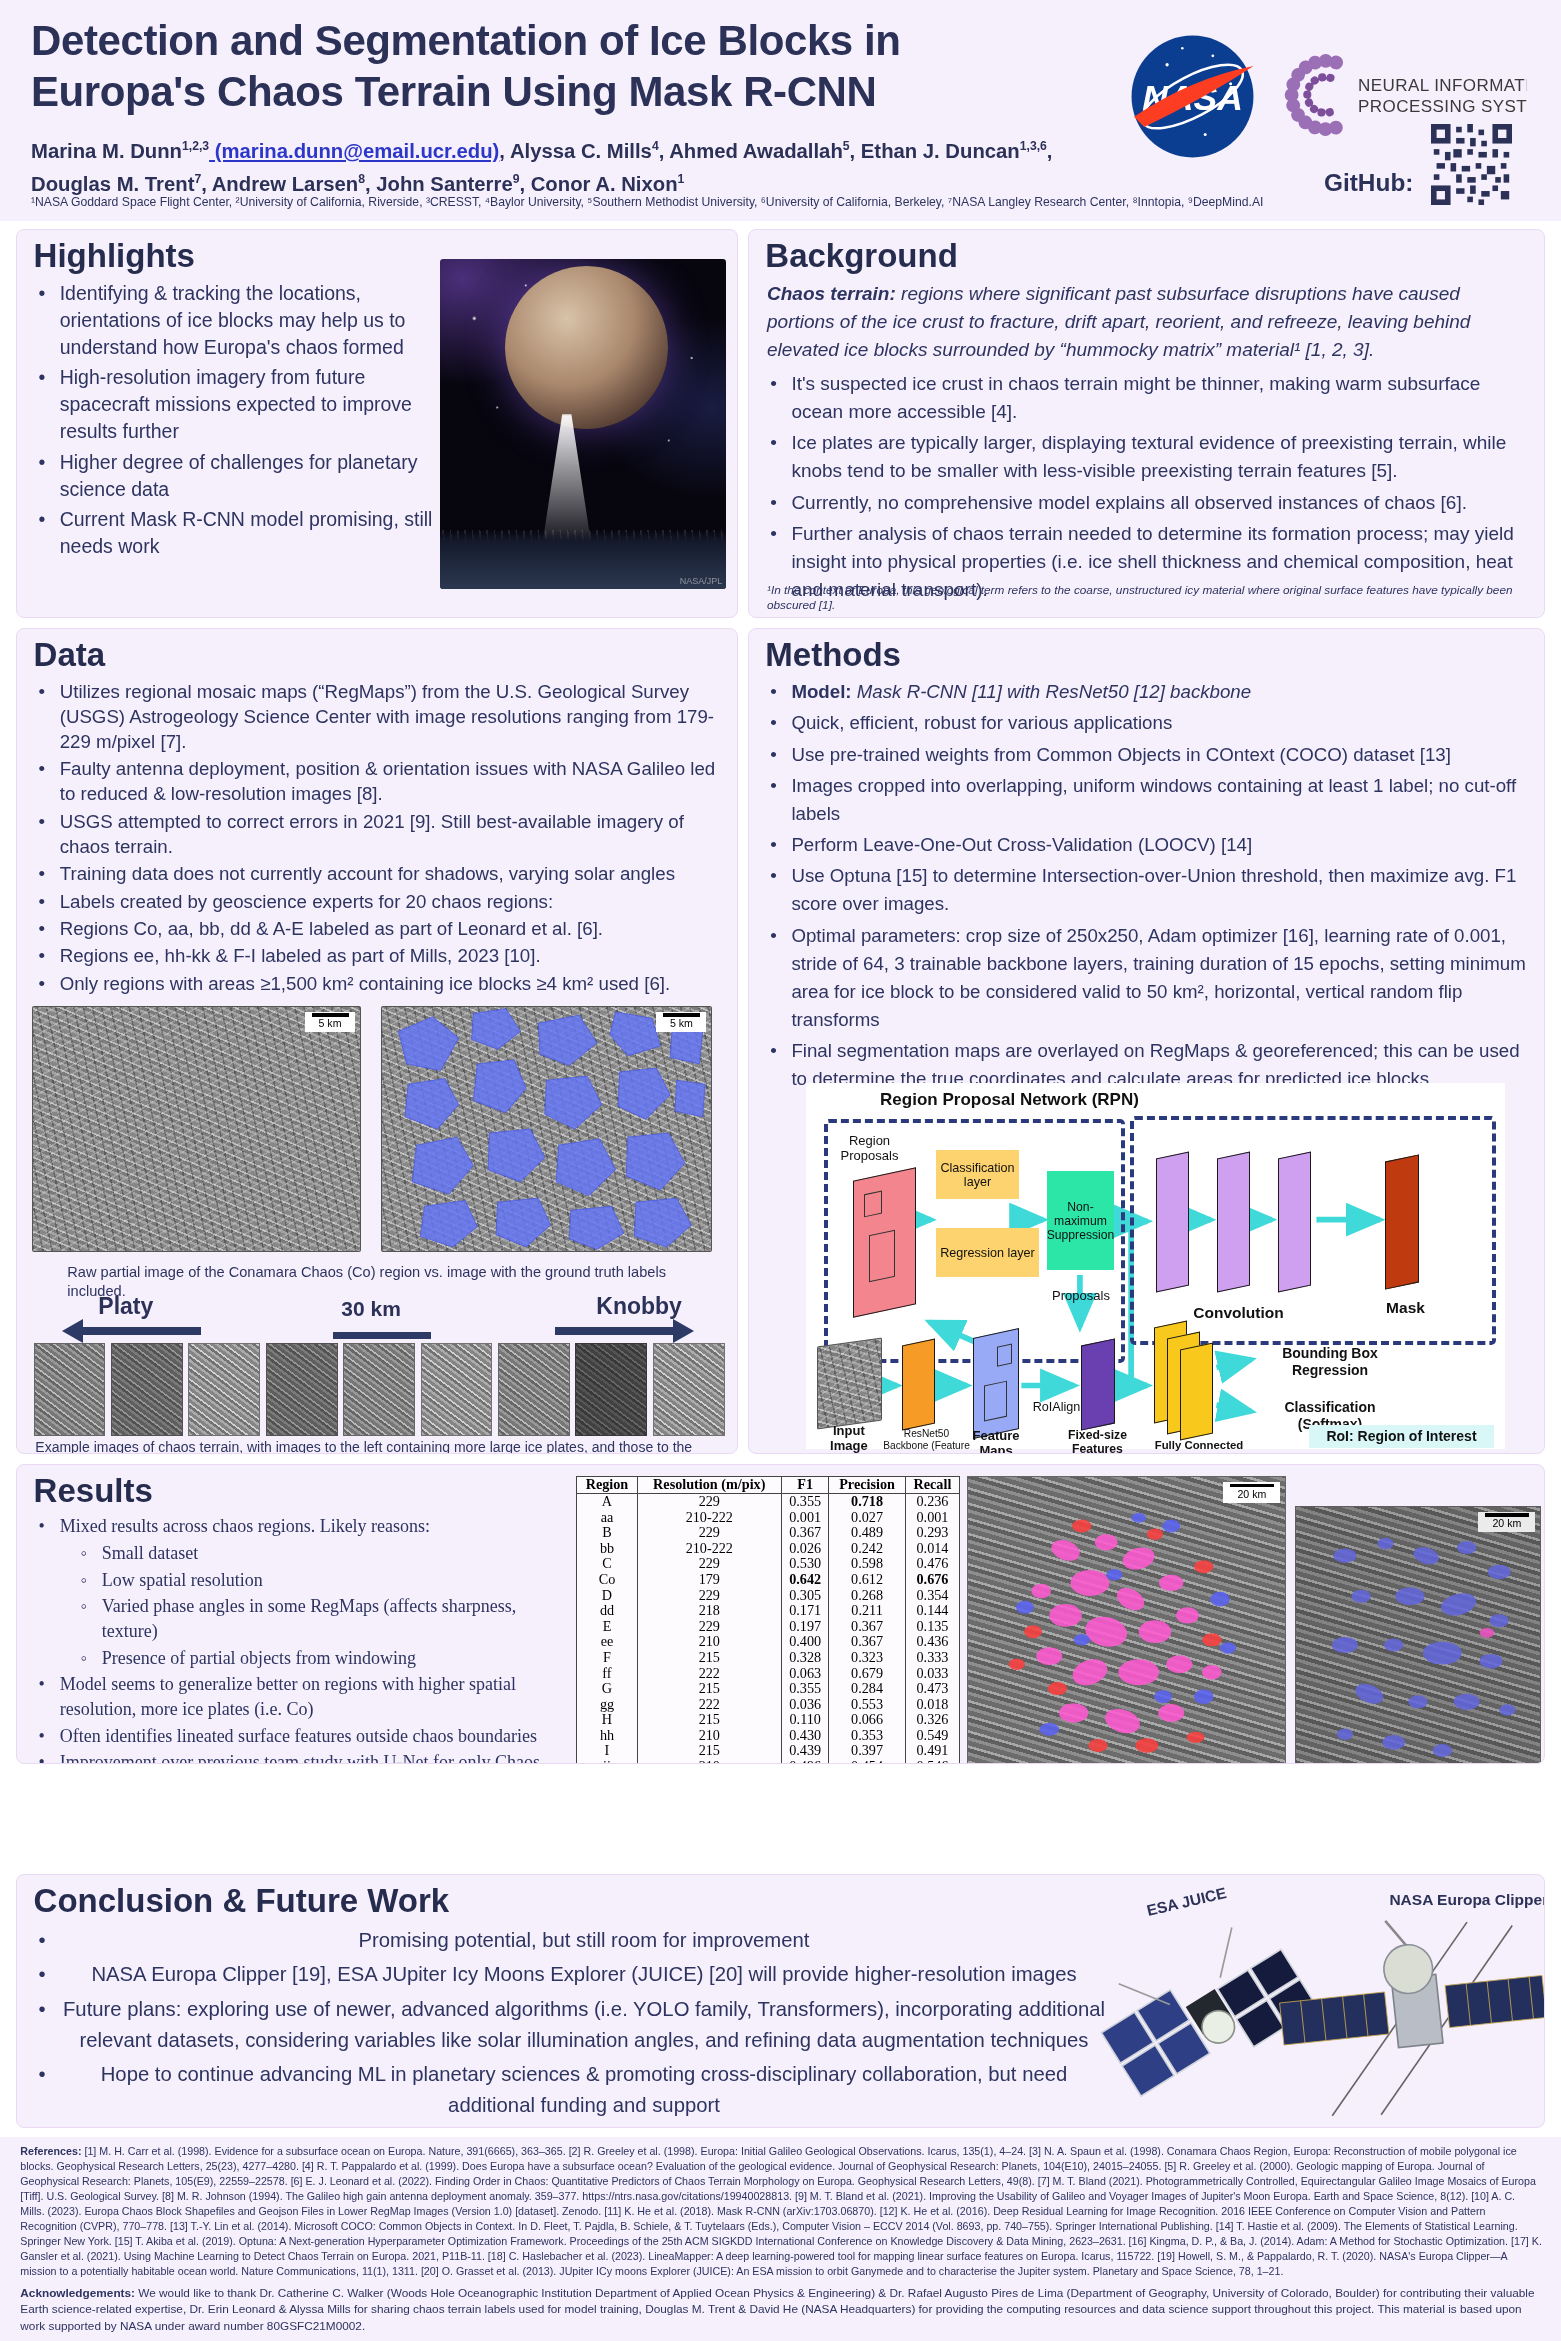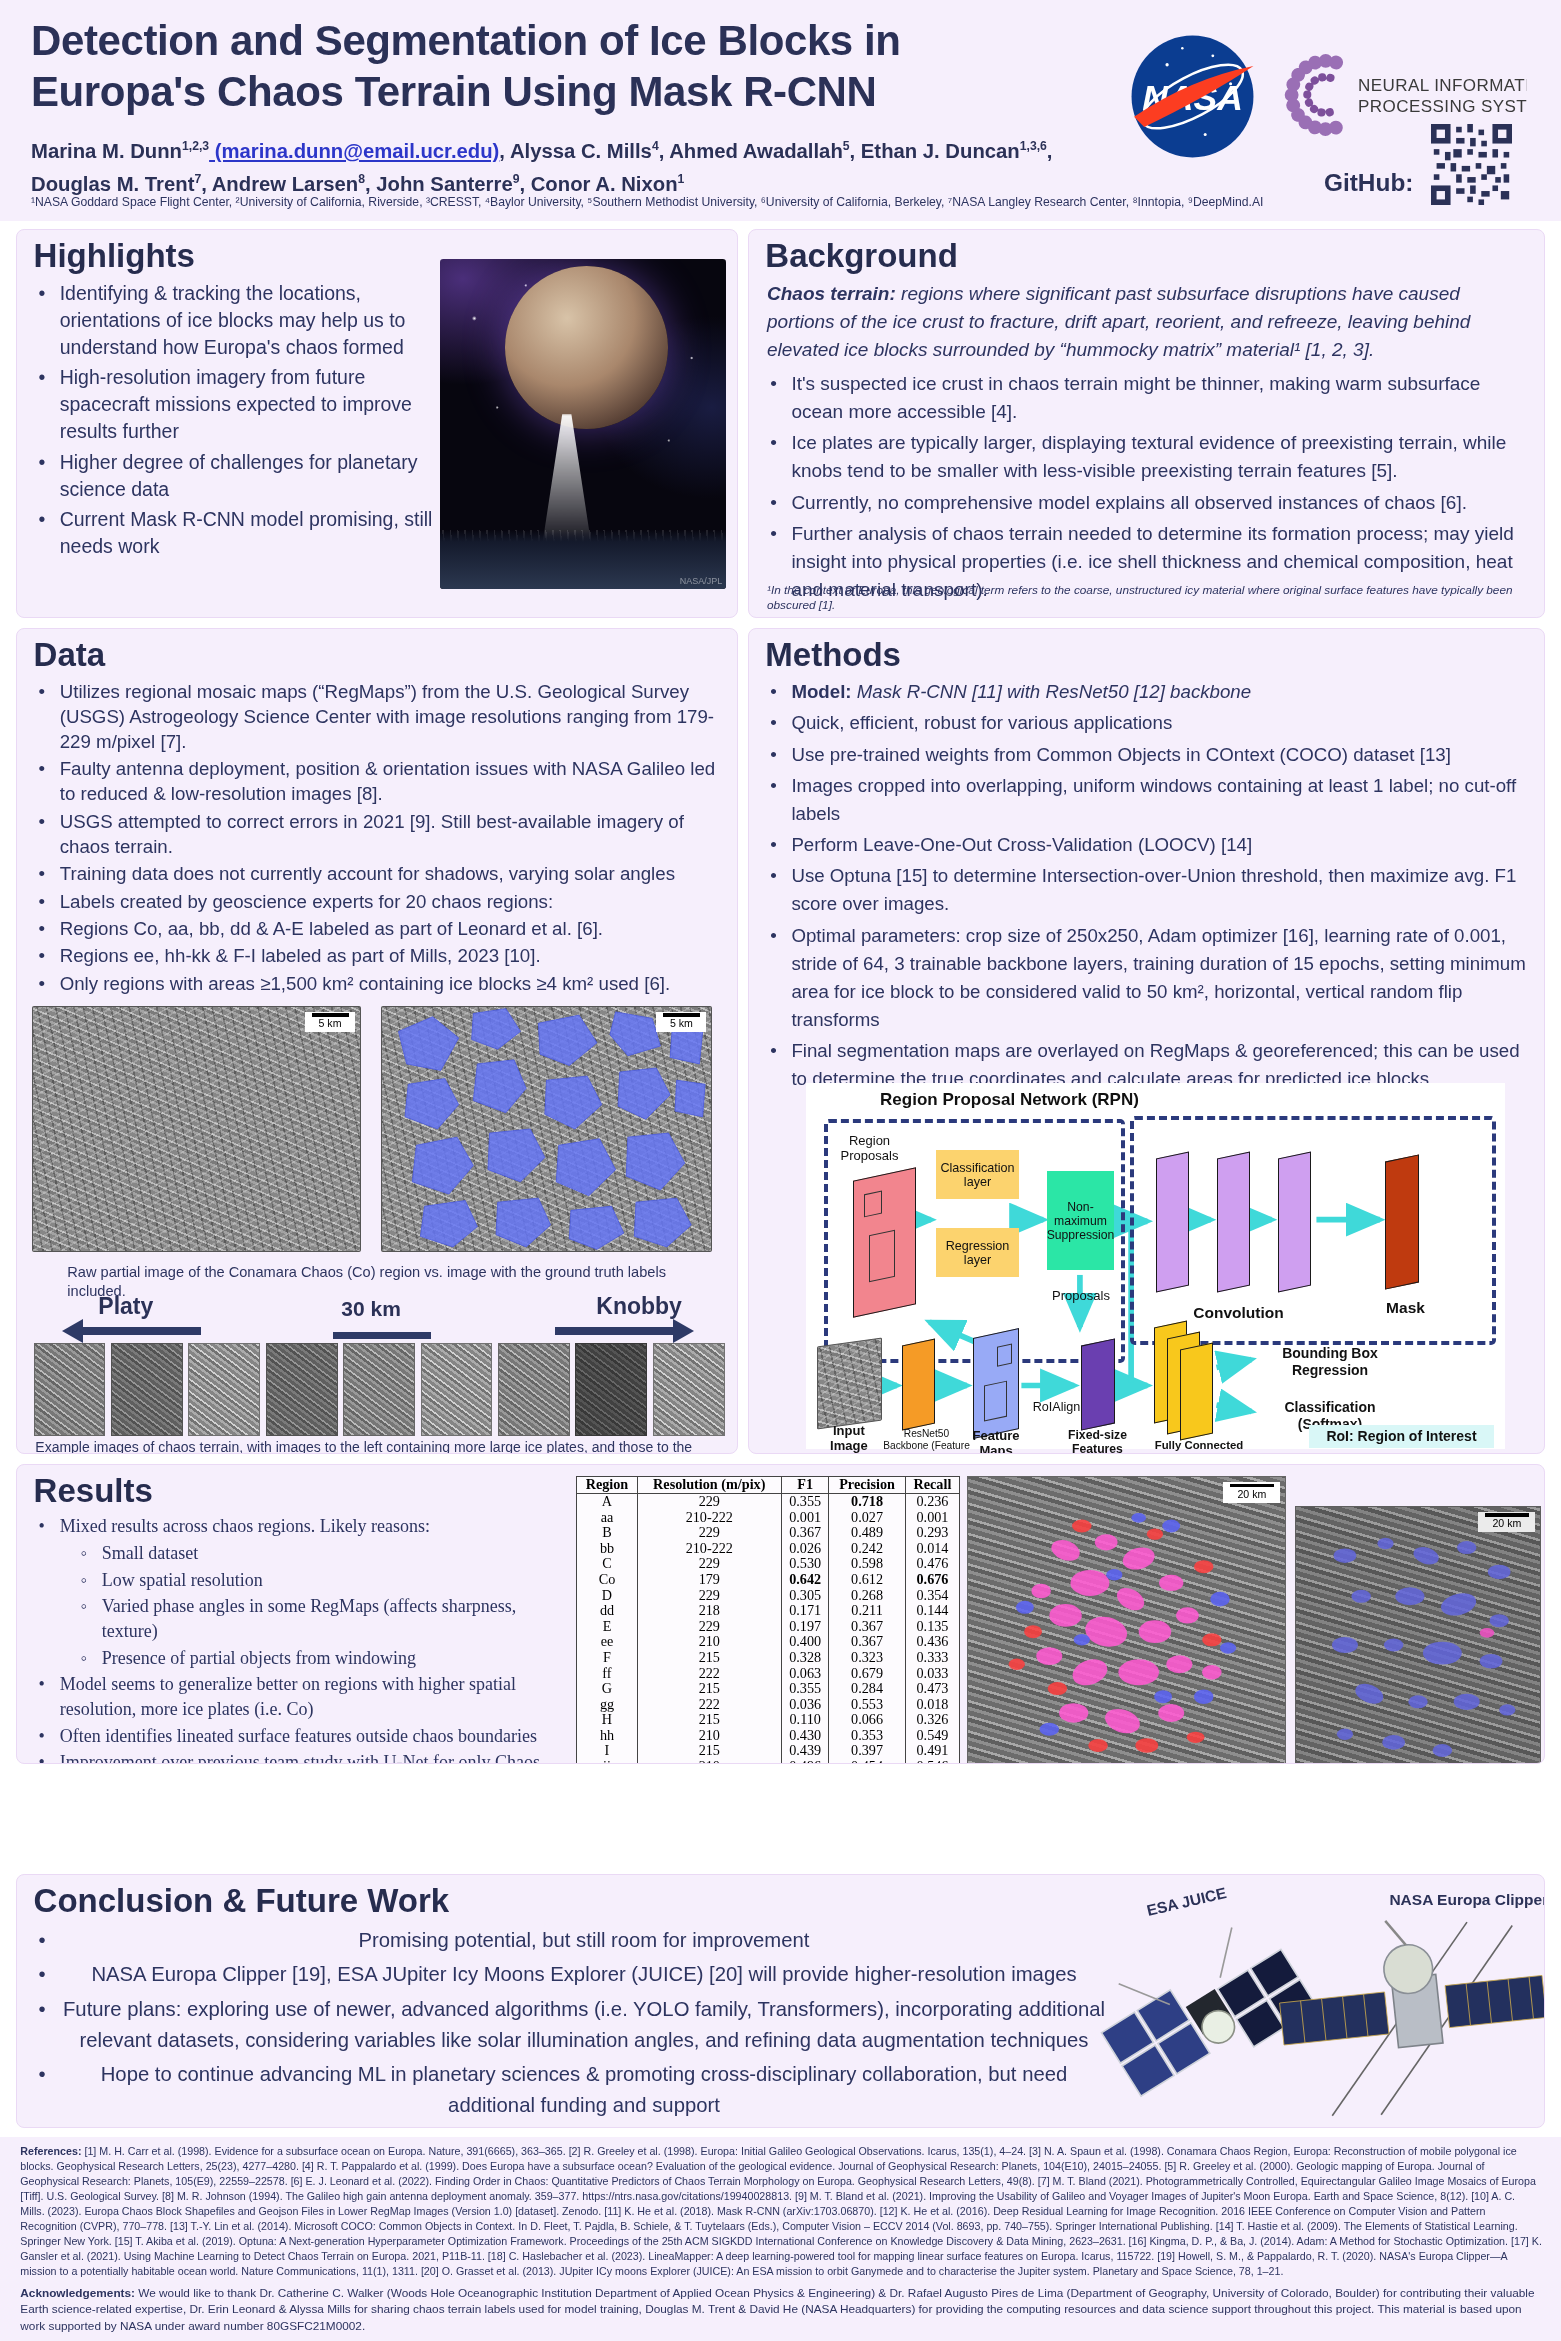--- a/index.html
+++ b/index.html
@@ -327,21 +327,21 @@
     </svg>
 
     <div class="dlabel" style="left:49px;top:6.5px;width:309px;font-size:17px;font-weight:600;">Region Proposal Network (RPN)</div>
     <div class="dashbox" style="left:18px;top:36px;width:293px;height:236px;"></div>
     <div class="dlabel" style="left:23px;top:50px;width:81px;font-size:13px;">Region Proposals</div>
     <div class="pg" style="left:47px;top:91px;width:63px;height:137px;background:#f2858e;">
       <div class="ib" style="left:9.8px;top:14.6px;width:16.3px;height:21px;"></div>
       <div class="ib" style="left:14.6px;top:57px;width:24.4px;height:45px;"></div>
     </div>
     <div class="obox" style="left:130px;top:67px;width:83px;height:49px;background:#fcd36e;font-size:12.6px;display:flex;align-items:center;justify-content:center;border:none;">Classification layer</div>
-    <div class="obox" style="left:130px;top:145px;width:83px;height:49px;background:#fcd36e;font-size:12.6px;display:flex;align-items:center;justify-content:center;border:none;">Regression layer</div>
+    <div class="obox" style="left:130px;top:145px;width:103px;height:49px;background:#fcd36e;font-size:12.6px;display:flex;align-items:center;justify-content:center;border:none;">Regression layer</div>
     <div class="obox" style="left:241px;top:88px;width:67px;height:99px;background:#2be6a6;font-size:12.2px;display:flex;align-items:center;justify-content:center;border:none;padding:1.6px;">Non-maximum Suppression</div>
     <div class="dlabel" style="left:228px;top:205px;width:94px;font-size:13px;">Proposals</div>
 
     <div class="dashbox" style="left:324px;top:33px;width:358px;height:221px;"></div>
     <div class="pg" style="left:350px;top:72px;width:33px;height:134px;background:#cf9ff0;"></div>
     <div class="pg" style="left:411px;top:72px;width:33px;height:134px;background:#cf9ff0;"></div>
     <div class="pg" style="left:472px;top:72px;width:33px;height:134px;background:#cf9ff0;"></div>
     <div class="pg" style="left:579px;top:75px;width:34px;height:128px;background:#bf3a0f;"></div>
     <div class="dlabel" style="left:351px;top:221px;width:163px;font-size:15.5px;font-weight:600;">Convolution</div>
     <div class="dlabel" style="left:563px;top:216px;width:73px;font-size:15.5px;font-weight:600;">Mask</div>

